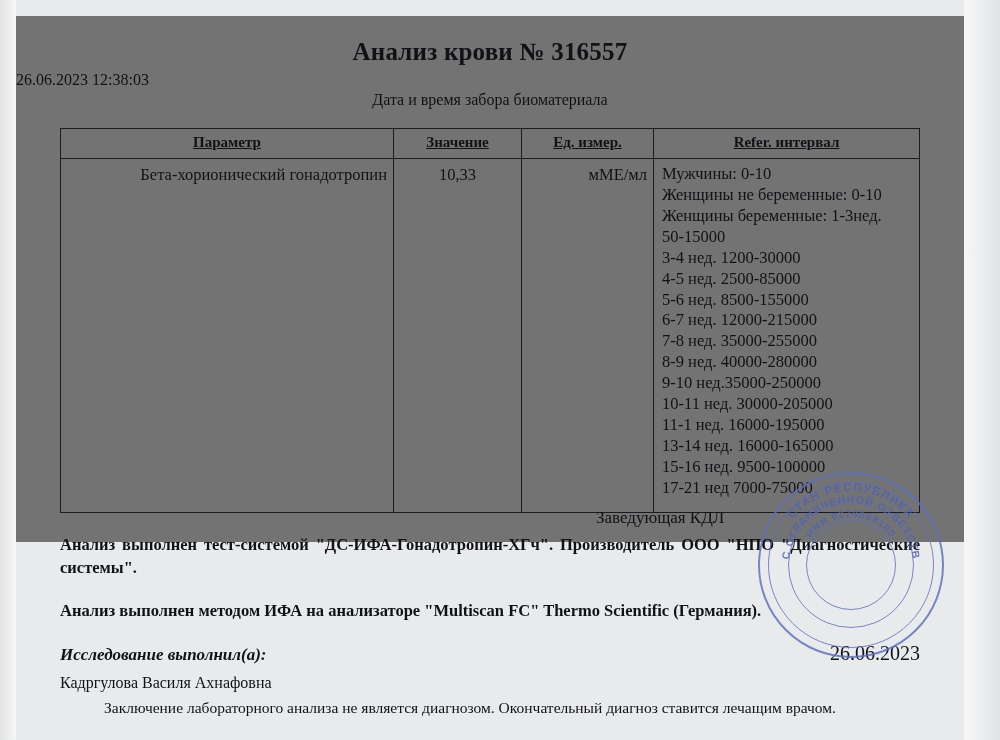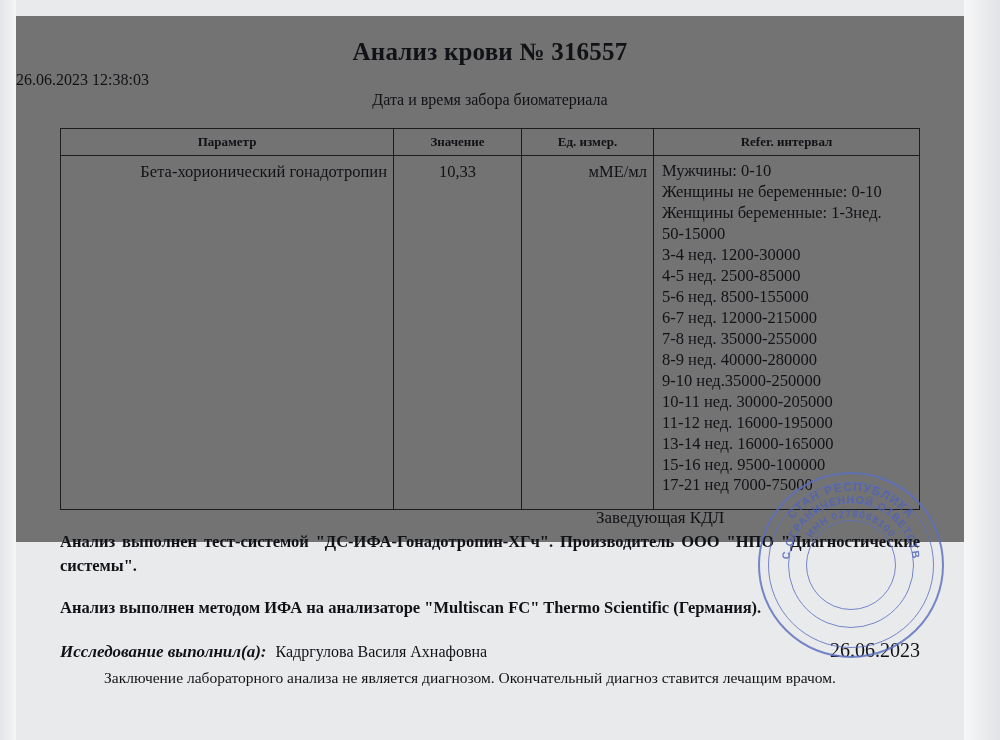--- a/index.html
+++ b/index.html
@@ -83,24 +83,25 @@
   table.results th,
   table.results td {
     border: 1.3px solid #1b1c1f;
     vertical-align: top;
     font-size: 16.5px;
     line-height: 1.32;
   }
   table.results thead th {
     text-align: center;
     font-weight: bold;
-    font-size: 13px;
+    font-size: 15px;
     padding: 4px 4px 5px 4px;
     vertical-align: middle;
     white-space: nowrap;
+    text-decoration: underline;
   }
   .col-param   { width: 333px; }
   .col-value   { width: 128px; }
   .col-units   { width: 132px; }
   .col-ref     { width: auto;  }
 
   td.cell-param {
     padding: 5px 6px 14px 8px;
     text-align: right;
   }
@@ -146,20 +147,21 @@
   .sign-row {
     display: flex;
     align-items: baseline;
     justify-content: space-between;
     margin: 0 44px 0 44px;
   }
   .sign-left {
     display: flex;
     align-items: baseline;
     gap: 9px;
+    flex-direction: column;
   }
   .sign-label {
     font-weight: bold;
     font-style: italic;
     font-size: 17px;
     white-space: nowrap;
   }
   .sign-name {
     font-size: 16px;
     white-space: nowrap;
@@ -261,21 +263,21 @@
               <span class="ref-line">Женщины беременные: 1-3нед.</span>
               <span class="ref-line">50-15000</span>
               <span class="ref-line">3-4 нед. 1200-30000</span>
               <span class="ref-line">4-5 нед. 2500-85000</span>
               <span class="ref-line">5-6 нед. 8500-155000</span>
               <span class="ref-line">6-7 нед. 12000-215000</span>
               <span class="ref-line">7-8 нед. 35000-255000</span>
               <span class="ref-line">8-9 нед. 40000-280000</span>
               <span class="ref-line">9-10 нед.35000-250000</span>
               <span class="ref-line">10-11 нед. 30000-205000</span>
-              <span class="ref-line">11-12 нед. 16000-195000</span>
+              <span class="ref-line">11-1 нед. 16000-195000</span>
               <span class="ref-line">13-14 нед. 16000-165000</span>
               <span class="ref-line">15-16 нед. 9500-100000</span>
               <span class="ref-line">17-21 нед 7000-75000</span>
             </td>
           </tr>
         </tbody>
       </table>
     </div>
 
     <div class="notes">

